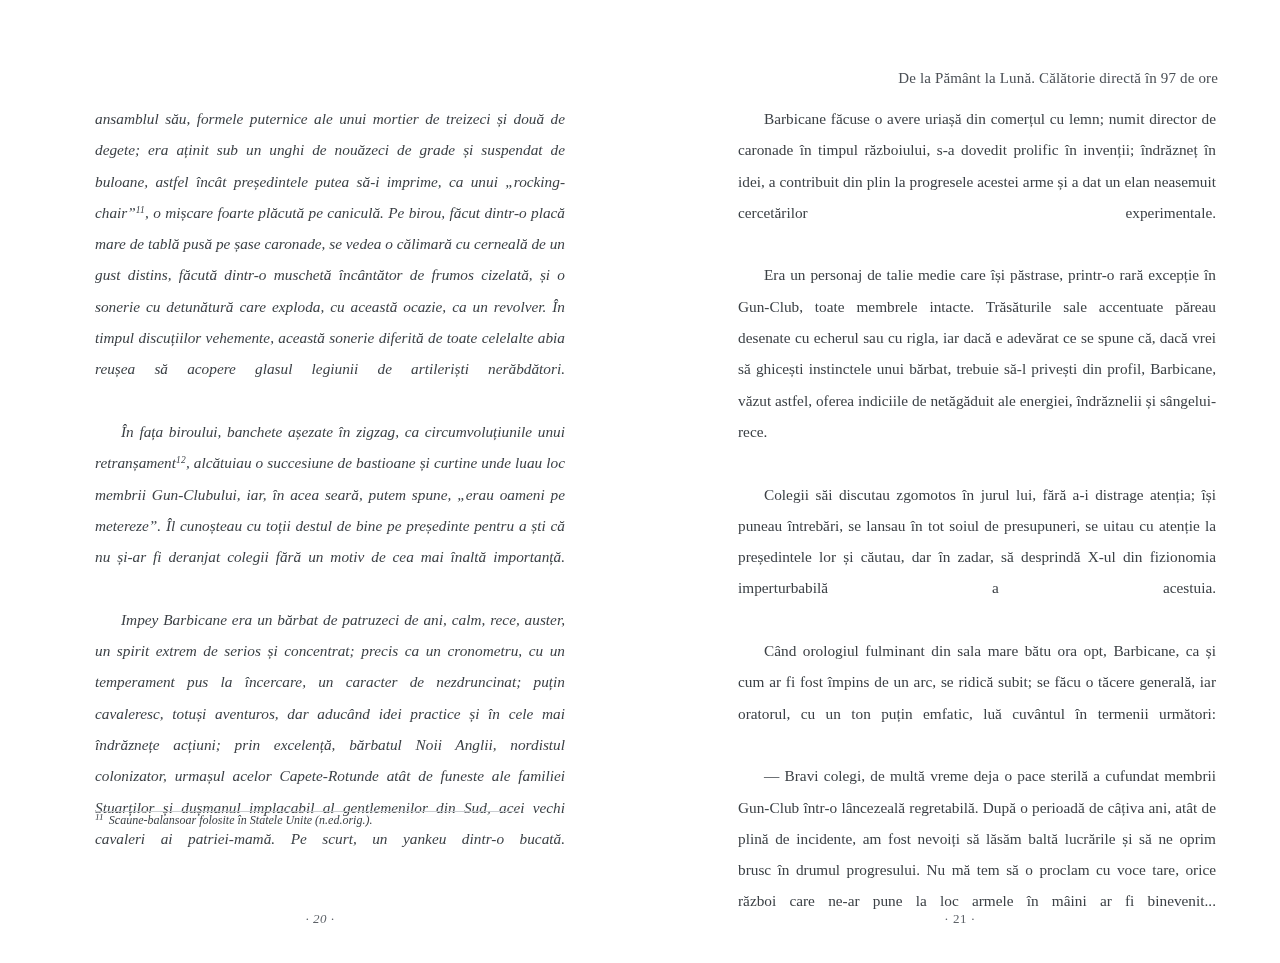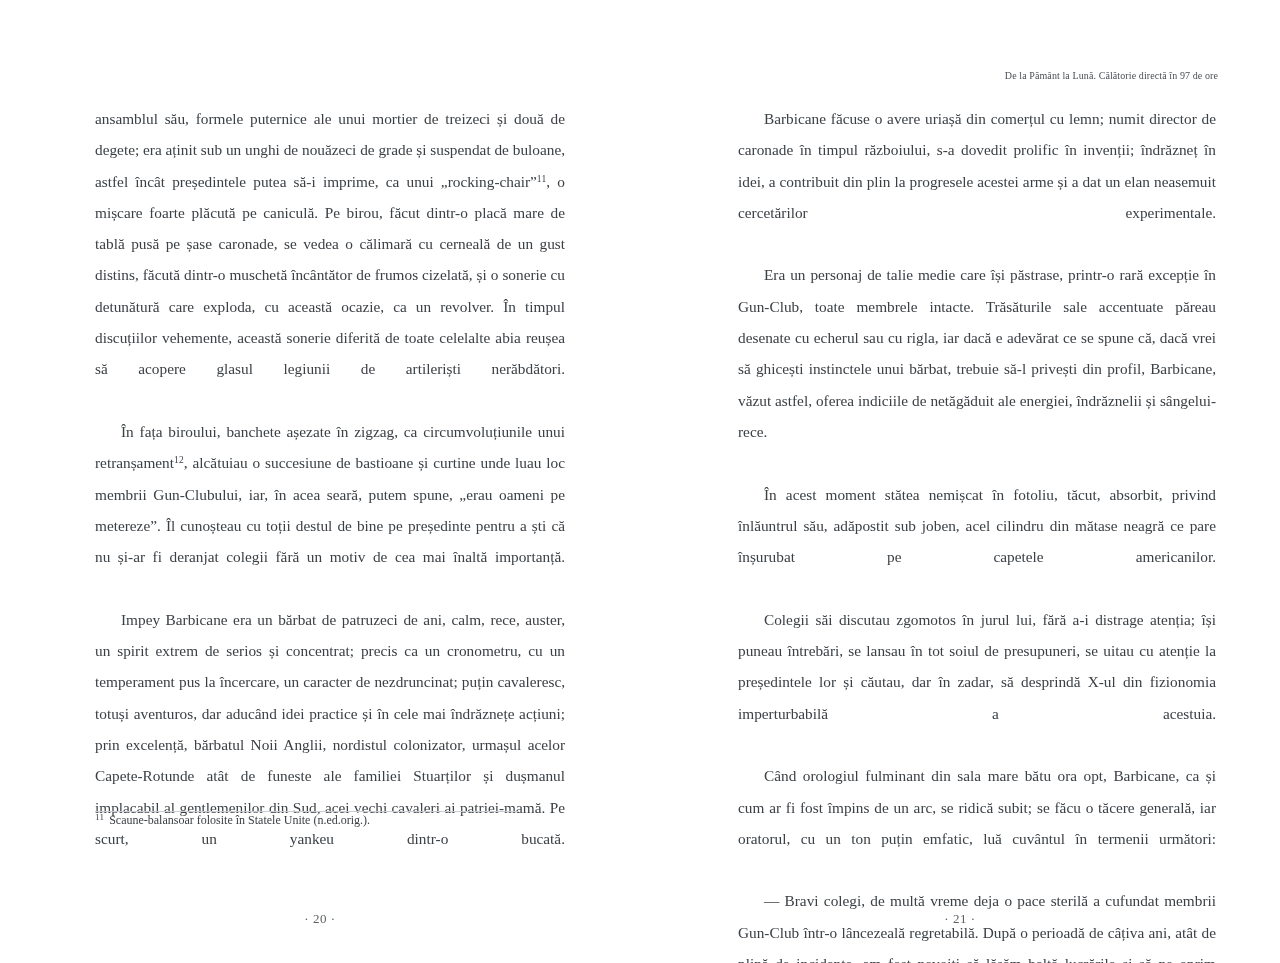--- a/index.html
+++ b/index.html
@@ -22,29 +22,29 @@
     display: flex;
   }
 
   .page {
     position: relative;
     width: 640px;
     height: 963px;
     box-sizing: border-box;
   }
 
-  .page-left  { padding: 0 72px 0 95px; }
+  .page-left  { padding: 0 72px 0 95px; font-style: italic; }
   .page-right { padding: 0 62px 0 98px; }
 
   
   .running-head {
     position: absolute;
     top: 70px;
     right: 62px;
-    font-size: 10px;
+    font-size: 15px;
     color: #4a4f55;
     letter-spacing: 0.01em;
     white-space: nowrap;
   }
 
   
   .column {
     position: absolute;
     top: 103px;
     font-size: 15.3px;
@@ -147,21 +147,20 @@
     <div class="folio">· 20 ·</div>
   </div>
 
   <div class="page page-right">
 
     <div class="running-head">De la Pământ la Lună. Călătorie directă în 97 de ore</div>
 
     <div class="column">
       <p>Barbicane făcuse o avere uriașă din comerțul cu lemn; numit director de caronade în timpul războiului, s-a dovedit prolific în invenții; îndrăzneț în idei, a contribuit din plin la progresele acestei arme și a dat un elan neasemuit cercetărilor experimentale.</p>
       <p>Era un personaj de talie medie care își păstrase, printr-o rară excepție în Gun-Club, toate membrele intacte. Trăsăturile sale accentuate păreau desenate cu echerul sau cu rigla, iar dacă e adevărat ce se spune că, dacă vrei să ghicești instinctele unui bărbat, trebuie să-l privești din profil, Barbicane, văzut astfel, oferea indiciile de netăgăduit ale energiei, îndrăznelii și sângelui-rece.</p>
-      <p>În acest moment stătea nemișcat în fotoliu, tăcut, absorbit, privind înlăuntrul său, adăpostit sub joben, acel cilindru din mătase neagră ce pare înșurubat pe capetele americanilor.</p>
       <p>Colegii săi discutau zgomotos în jurul lui, fără a-i distrage atenția; își puneau întrebări, se lansau în tot soiul de presupuneri, se uitau cu atenție la președintele lor și căutau, dar în zadar, să desprindă X-ul din fizionomia imperturbabilă a acestuia.</p>
       <p>Când orologiul fulminant din sala mare bătu ora opt, Barbicane, ca și cum ar fi fost împins de un arc, se ridică subit; se făcu o tăcere generală, iar oratorul, cu un ton puțin emfatic, luă cuvântul în termenii următori:</p>
       <p class="dialogue">— Bravi colegi, de multă vreme deja o pace sterilă a cufundat membrii Gun-Club într-o lâncezeală regretabilă. După o perioadă de câțiva ani, atât de plină de incidente, am fost nevoiți să lăsăm baltă lucrările și să ne oprim brusc în drumul progresului. Nu mă tem să o proclam cu voce tare, orice război care ne-ar pune la loc armele în mâini ar fi binevenit...</p>
 
     </div>
 
     <div class="folio">· 21 ·</div>
   </div>
 
 </div>

